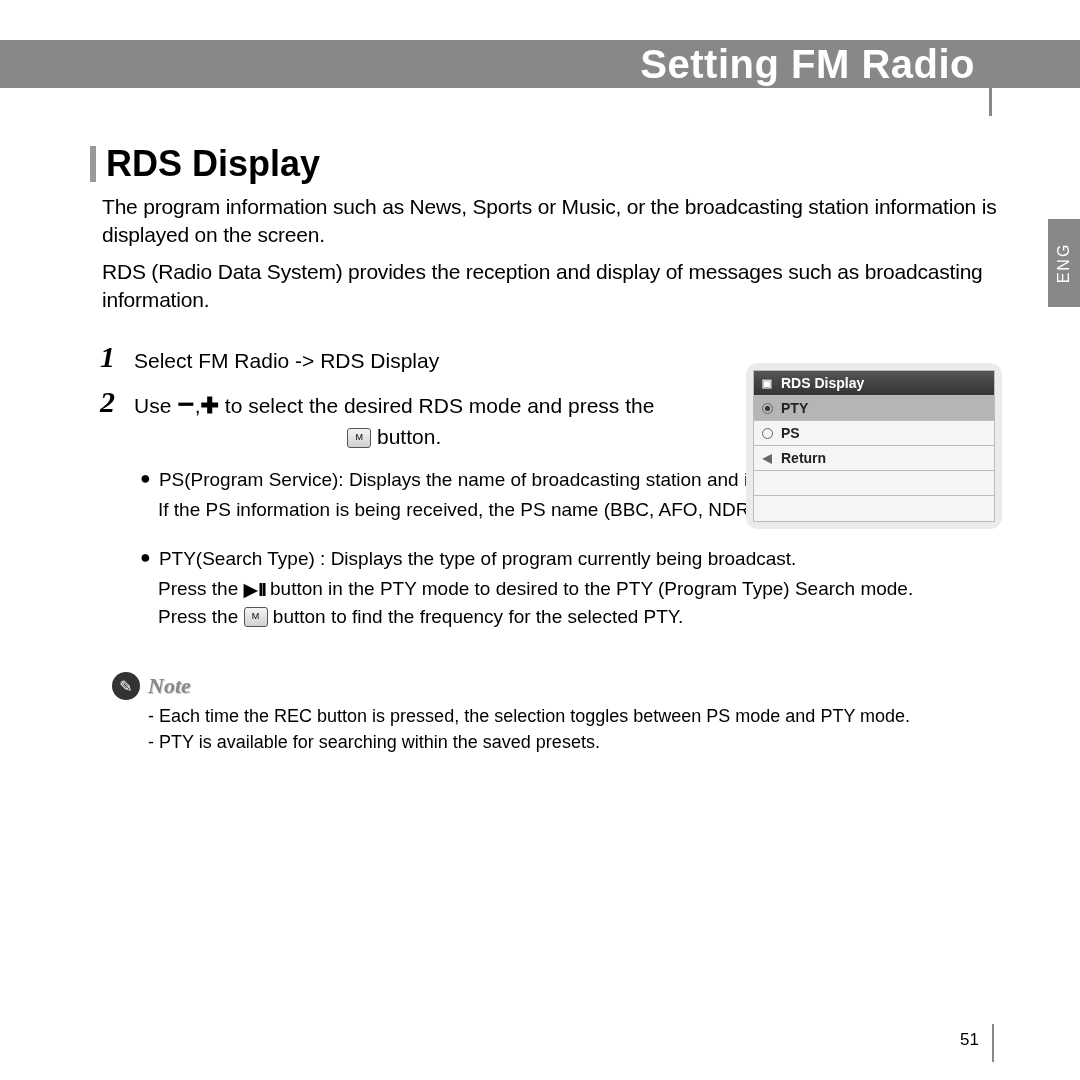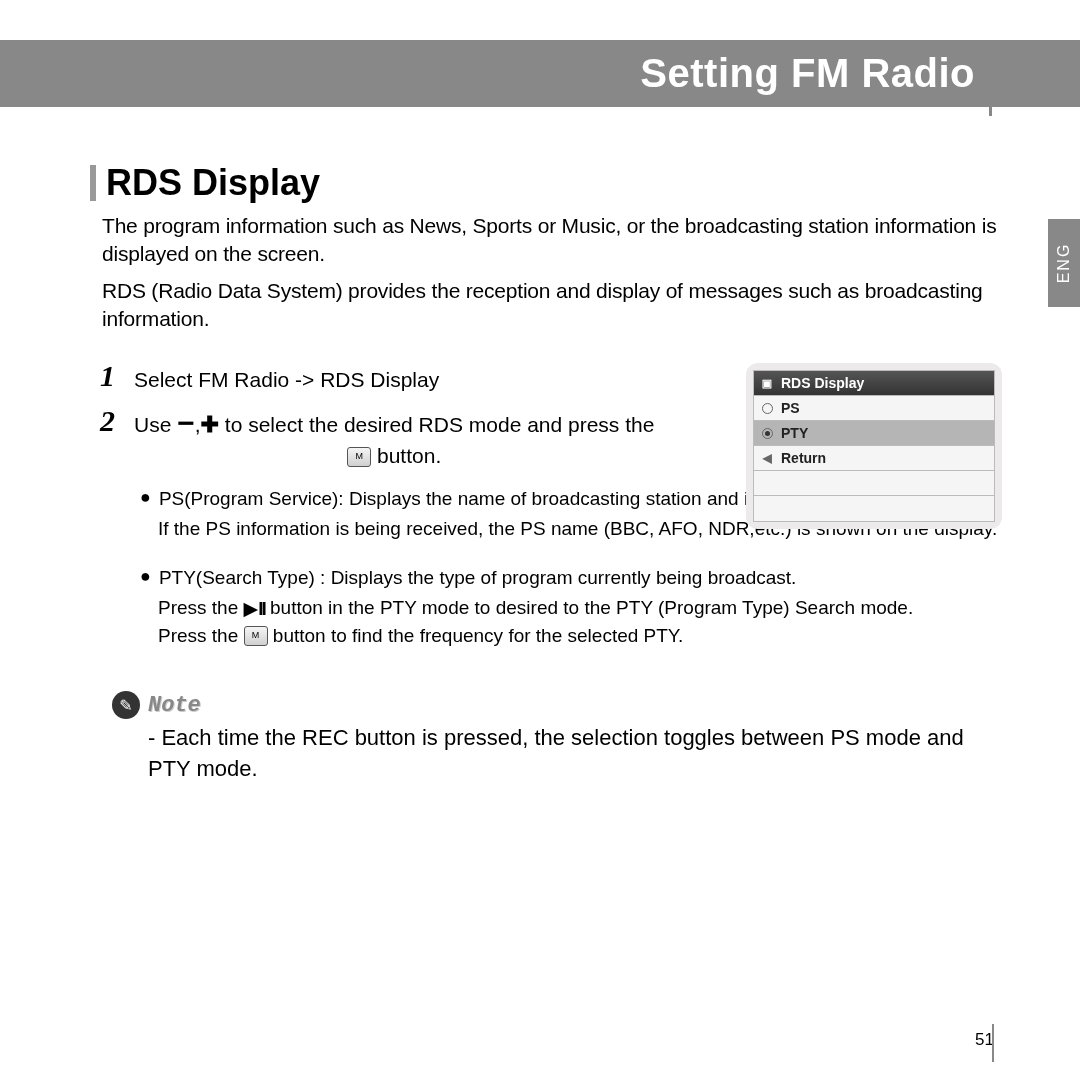--- a/index.html
+++ b/index.html
@@ -11,21 +11,21 @@
     color: #000;
     position: relative;
   }
   .page {
     padding: 40px 70px 50px 90px;
     position: relative;
     height: 100%;
   }
   .topbar {
     background: #888;
-    height: 67px;
+    height: 48px;
     margin: 0 -70px 5px -90px;
     display: flex;
     justify-content: flex-end;
     align-items: center;
     padding-right: 105px;
   }
   .topbar-title {
     color: #fff;
     font-size: 40px;
     font-weight: bold;
@@ -209,31 +209,31 @@
     background: #333; color: #fff;
     display: inline-flex; align-items: center; justify-content: center;
     font-size: 16px;
   }
   .note-label {
     font-size: 22px;
     font-weight: bold;
     color: #888;
     text-shadow: 1px 1px 0 #ccc;
     font-style: italic;
-    font-family: Liberation Mono, monospace;
+    font-family: Liberation Serif, serif;
   }
   .note-lines {
     margin: 4px 0 0 36px;
-    font-size: 22px;
+    font-size: 18px;
     line-height: 1.4;
   }
   .pagenum {
     position: absolute;
     bottom: 30px;
-    right: 86px;
+    right: 101px;
     font-size: 17px;
   }
   .pagenum-rule {
     position: absolute;
     bottom: 18px;
     right: 86px;
     width: 2px;
     height: 38px;
     background: #888;
   }
@@ -302,46 +302,47 @@
       </div>
     </div>
   </div>
 
   <div class="screen">
     <div class="screen-inner">
       <div class="screen-row header">
         <span class="screen-icon">▣</span>
         <span>RDS Display</span>
       </div>
+      <div class="screen-row selected">
+        <span class="screen-icon">
+            <span class="radio-dot filled"></span>
+          </span>
+        <span>PTY</span>
+      </div>
       <div class="screen-row">
         <span class="screen-icon">
             <span class="radio-dot"></span>
           </span>
         <span>PS</span>
       </div>
-      <div class="screen-row selected">
-        <span class="screen-icon">
-            <span class="radio-dot filled"></span>
-          </span>
-        <span>PTY</span>
-      </div>
       <div class="screen-row">
         <span class="screen-icon return-arrow">◀</span>
         <span>Return</span>
       </div>
       <div class="screen-row"></div>
       <div class="screen-row"></div>
     </div>
   </div>
 
   <div class="note-block">
     <div class="note-head">
       <span class="note-badge">✎</span>
       <span class="note-label">Note</span>
     </div>
     <div class="note-lines">
       <div>- Each time the REC button is pressed, the selection toggles between PS mode and PTY mode.</div>
+      <div>- PTY is available for searching within the saved presets.</div>
     </div>
   </div>
 
   <div class="pagenum">51</div>
   <div class="pagenum-rule"></div>
 </div>
 
 </body></html>

